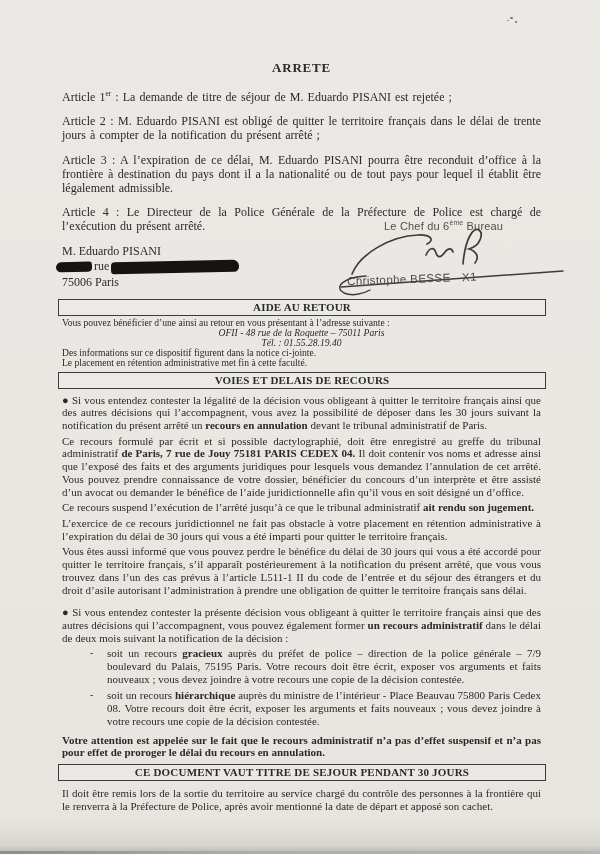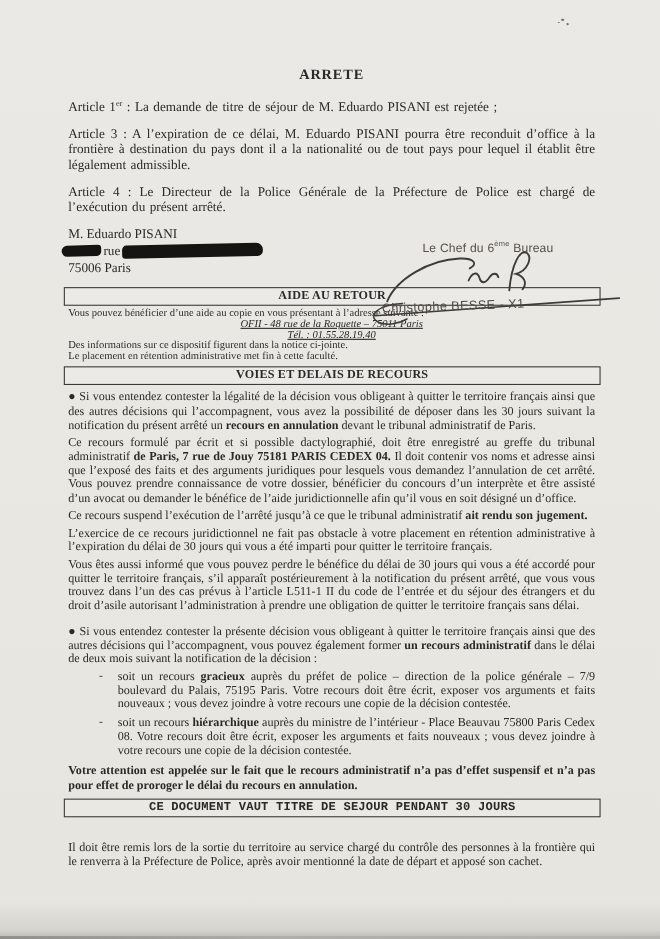--- a/index.html
+++ b/index.html
@@ -8,36 +8,36 @@
   .page {
     position:relative; width:600px; height:854px; overflow:hidden;
     background:linear-gradient(180deg,#ebe9e5 0%,#e9e7e2 55%,#e7e5e0 96%,#d6d4cf 99%,#b7b5b1 100%);
     color:#2b2a28;
   }
   .content { padding:60px 59px 0 62px; }
   .title { text-align:center; font-weight:bold; font-size:13px; letter-spacing:0.8px; margin-bottom:11px; }
   .article { font-size:12px; line-height:14.2px; text-align:justify; word-spacing:0.09em; margin-bottom:10px; }
   sup { font-size:0.62em; }
   .b { font-weight:bold; }
-  .i { font-style:italic;text-decoration:underline; }
+  .i { font-style:italic; }
 
   .addressee { margin-top:6px; font-size:12px; line-height:15.5px; }
   .addr-line2 { display:flex; align-items:center; }
   .blob { display:inline-block; background:#151412; }
   .blob1 { width:36px; height:10px; margin-left:-6px; border-radius:5px 3px 4px 5px; transform:rotate(-1.5deg); }
   .blob2 { width:128px; height:12px; margin-left:2px; border-radius:4px 6px 5px 3px; transform:rotate(-1.2deg); }
   .rue { margin-left:2px;text-align:right; }
 
   .box-header {
     margin:9px -5px 2px -4px; border:1px solid #3c3b39;
     text-align:center; font-weight:bold; font-size:11px; letter-spacing:0.2px;
     padding:1px 0 2px 0; background:rgba(255,255,255,0.12);
   }
   .box-header.voies { margin-top:4px; margin-bottom:5px; }
-  .box-header.doc { margin-top:4px; margin-bottom:22px;font-family:Liberation Mono, monospace; }
+  .box-header.doc { margin-top:4px; margin-bottom:6px; }
 
   .aide-lines { margin-top:2px; font-size:9.6px; line-height:9.9px; }
   .aide-line.center { text-align:center; }
   .aide-line.i { font-style:italic; }
 
   .small { font-size:11px; line-height:12.7px; text-align:justify; margin-bottom:3px; }
   .mt10 { margin-top:10px; }
   .mt4 { margin-top:4px; }
   .list-item { display:flex; margin-bottom:3px; }
   .list-item .dash { width:17px; padding-left:0; margin-left:28px; flex:none; font-size:10.45px; line-height:12.7px; }
@@ -64,36 +64,37 @@
 </style>
 </head>
 <body>
 
 <div class="page">
   <div class="content">
 
     <div class="title">ARRETE</div>
 
     <p class="article"><span>Article 1</span><sup>er</sup><span> : La demande de titre de séjour de M. Eduardo PISANI est rejetée ;</span></p>
+    <p class="article"><span>Article 2  : M. Eduardo PISANI est obligé de quitter le territoire français dans le délai de trente jours à compter de la notification du présent arrêté ;</span></p>
     <p class="article"><span>Article 3 : A l’expiration de ce délai, M. Eduardo PISANI pourra être reconduit d’office à la frontière à destination du pays dont il a la nationalité ou de tout pays pour lequel il établit être légalement admissible.</span></p>
     <p class="article"><span>Article 4 : Le Directeur de la Police Générale de la Préfecture de Police est chargé de l’exécution du présent arrêté.</span></p>
 
     <div class="addressee">
       <div>M. Eduardo PISANI</div>
       <div class="addr-line2">
         <span class="blob blob1"></span>
         <span class="rue">rue</span>
         <span class="blob blob2"></span>
       </div>
       <div>75006  Paris</div>
     </div>
 
     <div class="box-header">AIDE AU RETOUR</div>
     <div class="aide-lines">
-      <div class="aide-line">Vous pouvez bénéficier d’une aide au copie en vous présentant à l’adresse suivante :</div>
+      <div class="aide-line">Vous pouvez bénéficier d’une ainsi au retour en vous présentant à l’adresse suivante :</div>
       <div class="aide-line center i">OFII - 48 rue de la Roquette – 75011 Paris</div>
       <div class="aide-line center i">Tél. : 01.55.28.19.40</div>
       <div class="aide-line">Des informations sur ce dispositif figurent dans la notice ci-jointe.</div>
       <div class="aide-line">Le placement en rétention administrative met fin à cette faculté.</div>
     </div>
 
     <div class="box-header voies">VOIES ET DELAIS DE RECOURS</div>
 
     <p class="small"><span>●  Si vous entendez contester la légalité de la décision vous obligeant à quitter le territoire français ainsi que des autres décisions qui l’accompagnent, vous avez la possibilité de déposer dans les 30 jours suivant la notification du présent arrêté un </span><span class="b">recours en annulation</span><span> devant le tribunal administratif de Paris.</span></p>
     <p class="small"><span>Ce recours formulé par écrit et si possible dactylographié, doit être enregistré au greffe du tribunal administratif </span><span class="b">de Paris, 7 rue de Jouy 75181 PARIS CEDEX 04.</span><span> Il doit contenir vos noms et adresse ainsi que l’exposé des faits et des arguments juridiques pour lesquels vous demandez l’annulation de cet arrêté. Vous pouvez prendre connaissance de votre dossier, bénéficier du concours d’un interprète et être assisté d’un avocat ou demander le bénéfice de l’aide juridictionnelle afin qu’il vous en soit désigné un d’office.</span></p>

